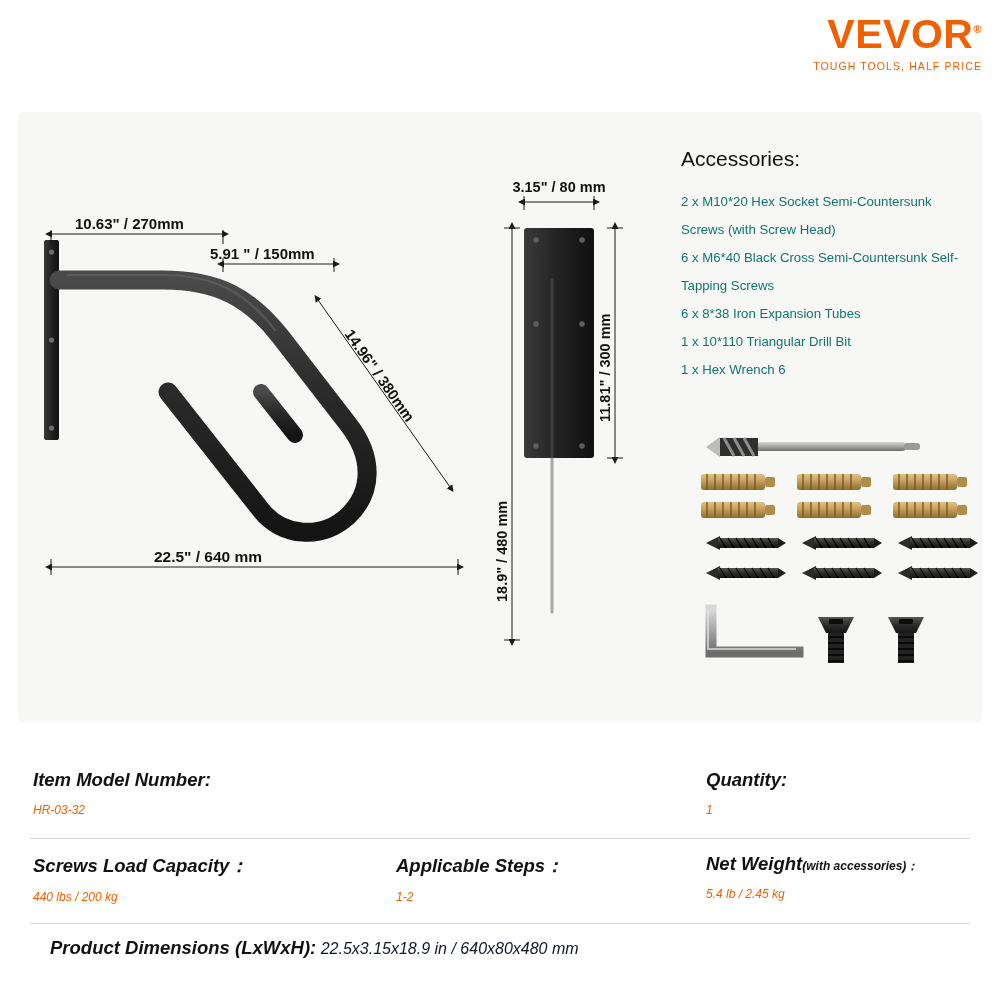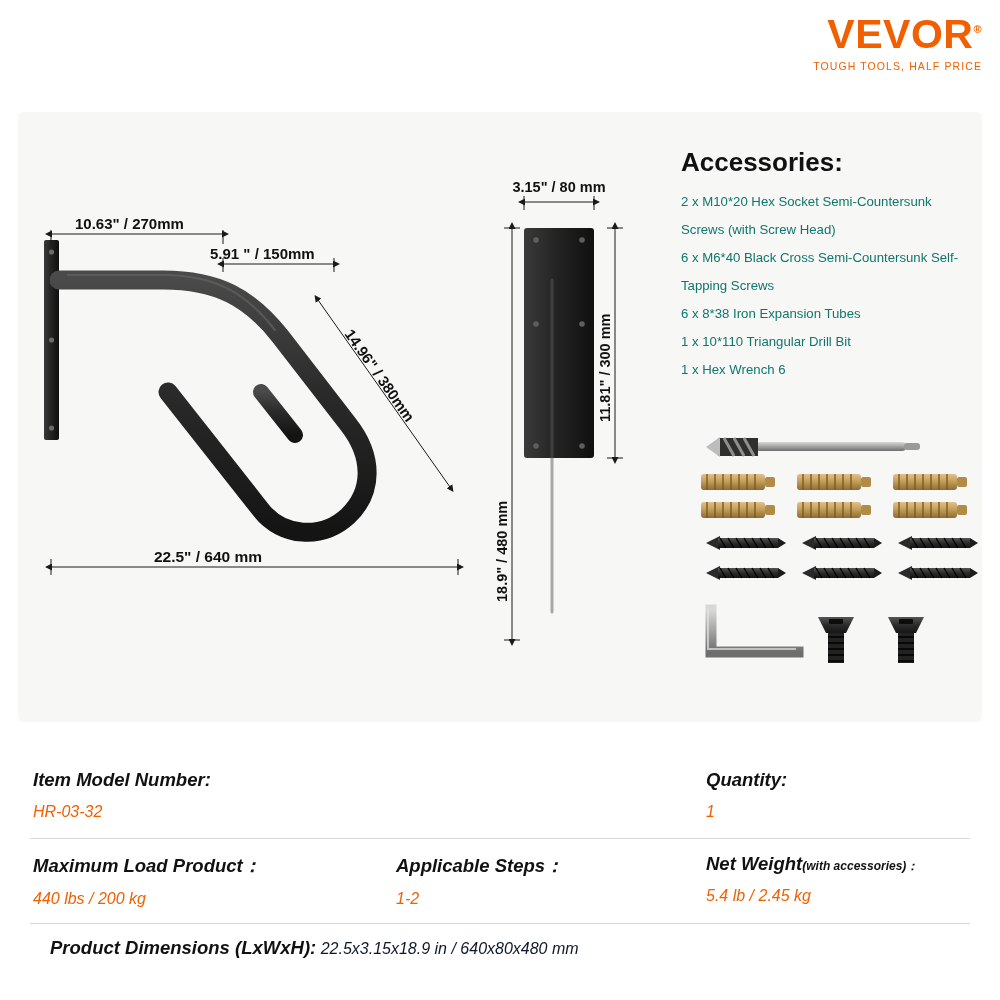--- a/index.html
+++ b/index.html
@@ -37,21 +37,21 @@
     background: #f7f7f5;
     border-radius: 6px;
   }
 
   
   .panel svg { position: absolute; left: 0; top: 0; }
 
   
   .acc-title {
     position: absolute; left: 681px; top: 147px;
-    font-size: 26px; font-weight: bold; color: #111;
+    font-size: 21px; font-weight: normal; color: #111;
   }
   .acc-list {
     position: absolute; left: 681px; top: 188px;
     width: 290px;
     font-size: 13.2px; line-height: 28px; color: #0f766e;
   }
   .acc-list div { white-space: normal; }
 
   
   .specs {
@@ -64,21 +64,21 @@
     font-style: italic;
   }
   .spec-cell { position: absolute; }
   .spec-label {
     font-size: 18.5px; font-weight: bold; color: #111;
   }
   .spec-sub {
     font-size: 12px; font-weight: bold; color: #111;
   }
   .spec-value {
-    font-size: 16px; color: #f06000; margin-top: 12px;
+    font-size: 12px; color: #f06000; margin-top: 12px;
   }
   .divider {
     position: absolute; left: 30px; width: 940px; height: 1px;
     background: #d8d8d8;
   }
   .inline-value { font-size: 16px; color: #0f172a; }
 </style>
 </head>
 <body>
 
@@ -306,21 +306,21 @@
       <div class="spec-cell" style="left:706px; top:14px;">
         <div class="spec-label">Quantity:</div>
         <div class="spec-value">1</div>
       </div>
     </div>
 
     <div class="divider" style="top:83px;"></div>
 
     <div class="spec-row">
       <div class="spec-cell" style="left:33px; top:16px;">
-        <div class="spec-label">Maximum Load Product：</div>
+        <div class="spec-label">Screws Load Capacity：</div>
         <div class="spec-value">440 lbs / 200 kg</div>
       </div>
       <div class="spec-cell" style="left:396px; top:16px;">
         <div class="spec-label">Applicable Steps：</div>
         <div class="spec-value">1-2</div>
       </div>
       <div class="spec-cell" style="left:706px; top:16px;">
         <div class="spec-label"><span>Net Weight</span><span class="spec-sub">(with accessories)：</span></div>
         <div class="spec-value">5.4 lb / 2.45 kg</div>
       </div>

